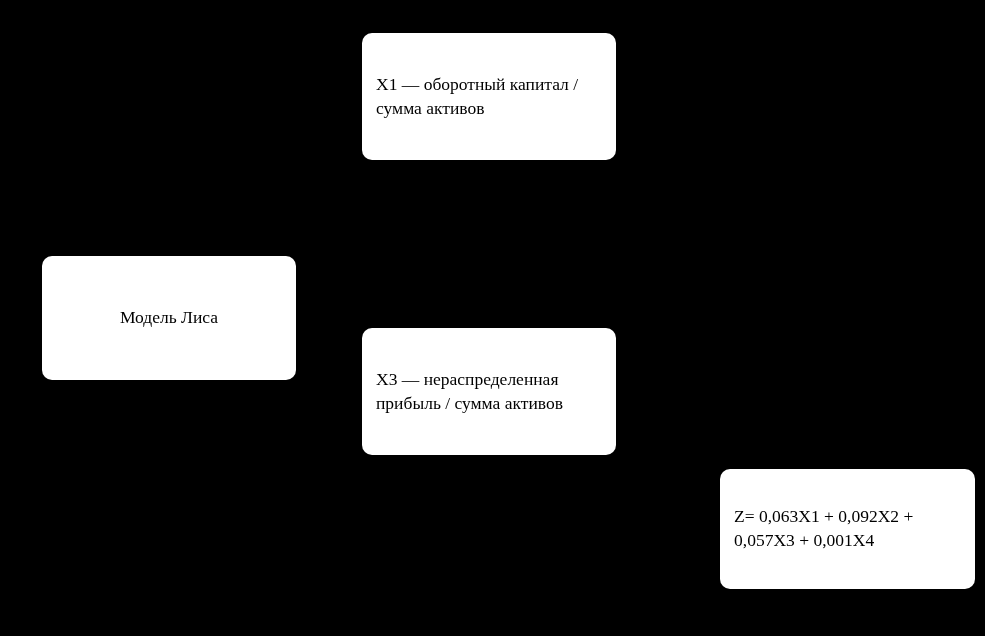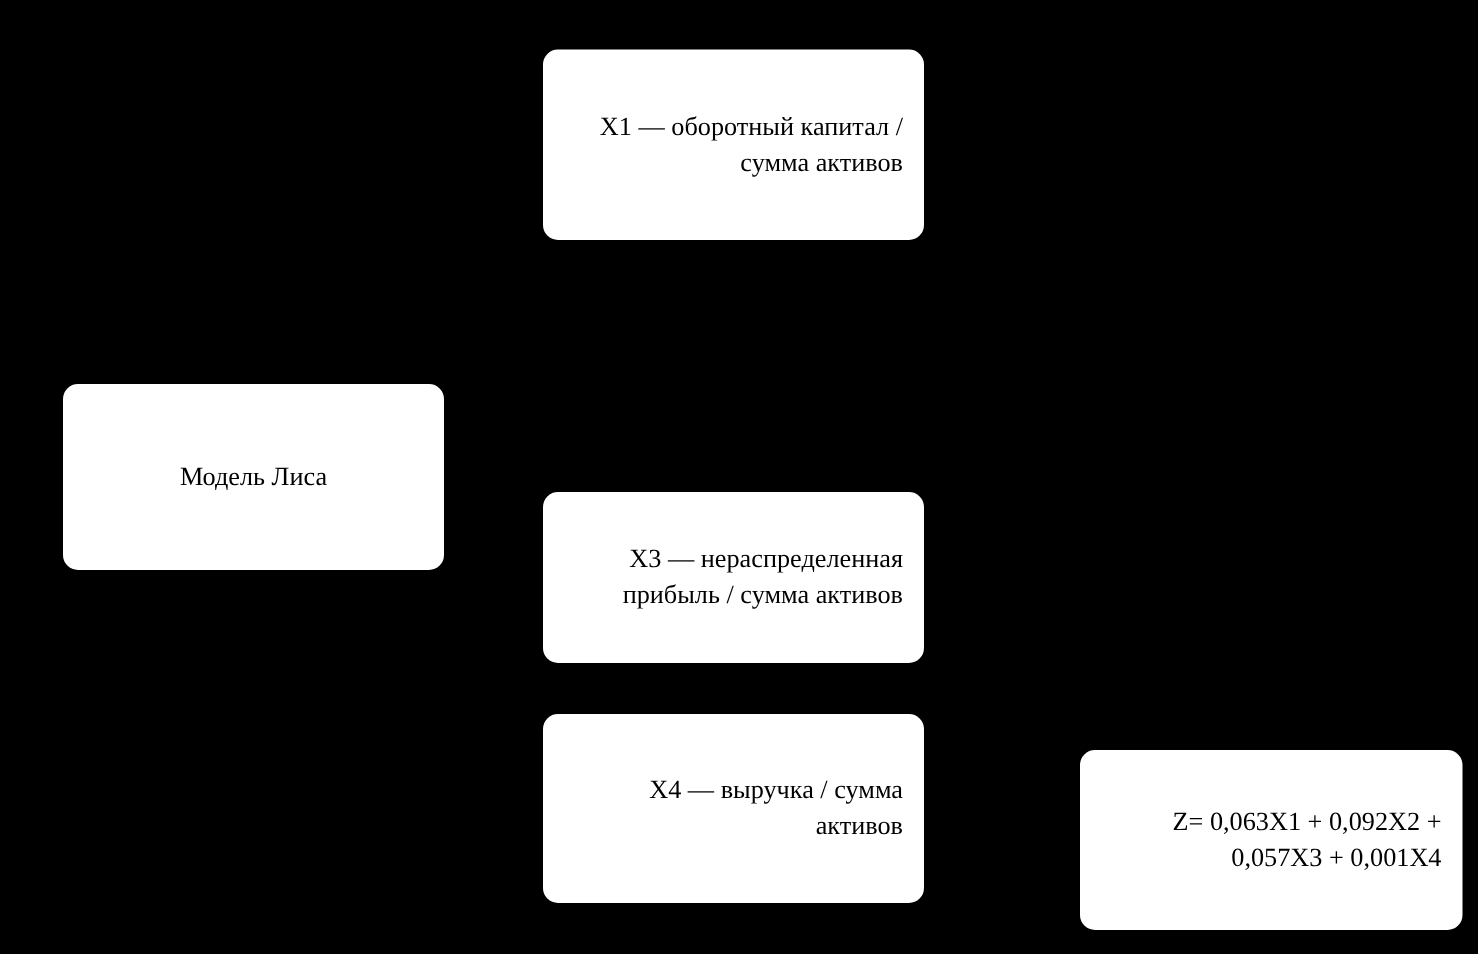--- a/index.html
+++ b/index.html
@@ -20,43 +20,43 @@
     background: #000000;
   }
   .node {
     position: absolute;
     background: #ffffff;
     color: #000000;
     border-radius: 10px;
     display: flex;
     align-items: center;
     justify-content: center;
-    text-align: right;
+    text-align: left;
     font-size: 17.5px;
     line-height: 1.35;
     padding: 8px 14px;
     box-sizing: border-box;
   }
   
   .node-root {
     left: 2px;
     top: 256px;
     width: 254px;
     height: 124px;
     margin-left: 40px;
   }
   
   .node-x1 { left: 362px; top: 33px;  width: 254px; height: 127px; }
   .node-x2 { left: 362px; top: 181px; width: 254px; height: 126px; }
-  .node-x3 { left: 362px; top: 328px; width: 254px; height: 114px; }
+  .node-x3 { left: 362px; top: 328px; width: 254px; height: 127px; }
   .node-x4 { left: 362px; top: 476px; width: 254px; height: 126px; }
   
   .node-formula {
     left: 720px;
-    top: 500px;
+    top: 469px;
     width: 255px;
     height: 120px;
   }
 </style>
 </head>
 <body>
 
 <div class="canvas">
 
   <div class="node node-root">
@@ -65,21 +65,18 @@
 
   <div class="node node-x1">
     <span>X1 — оборотный капитал / сумма активов</span>
   </div>
 
 
   <div class="node node-x3">
     <span>X3 — нераспределенная прибыль / сумма активов</span>
   </div>
 
-  <div class="node node-x4">
-    <span>X4 — выручка / сумма активов</span>
-  </div>
 
   <div class="node node-formula">
     <span>Z= 0,063X1 + 0,092X2 + 0,057X3 +  0,001X4</span>
   </div>
 
 </div>
 
 </body></html>

